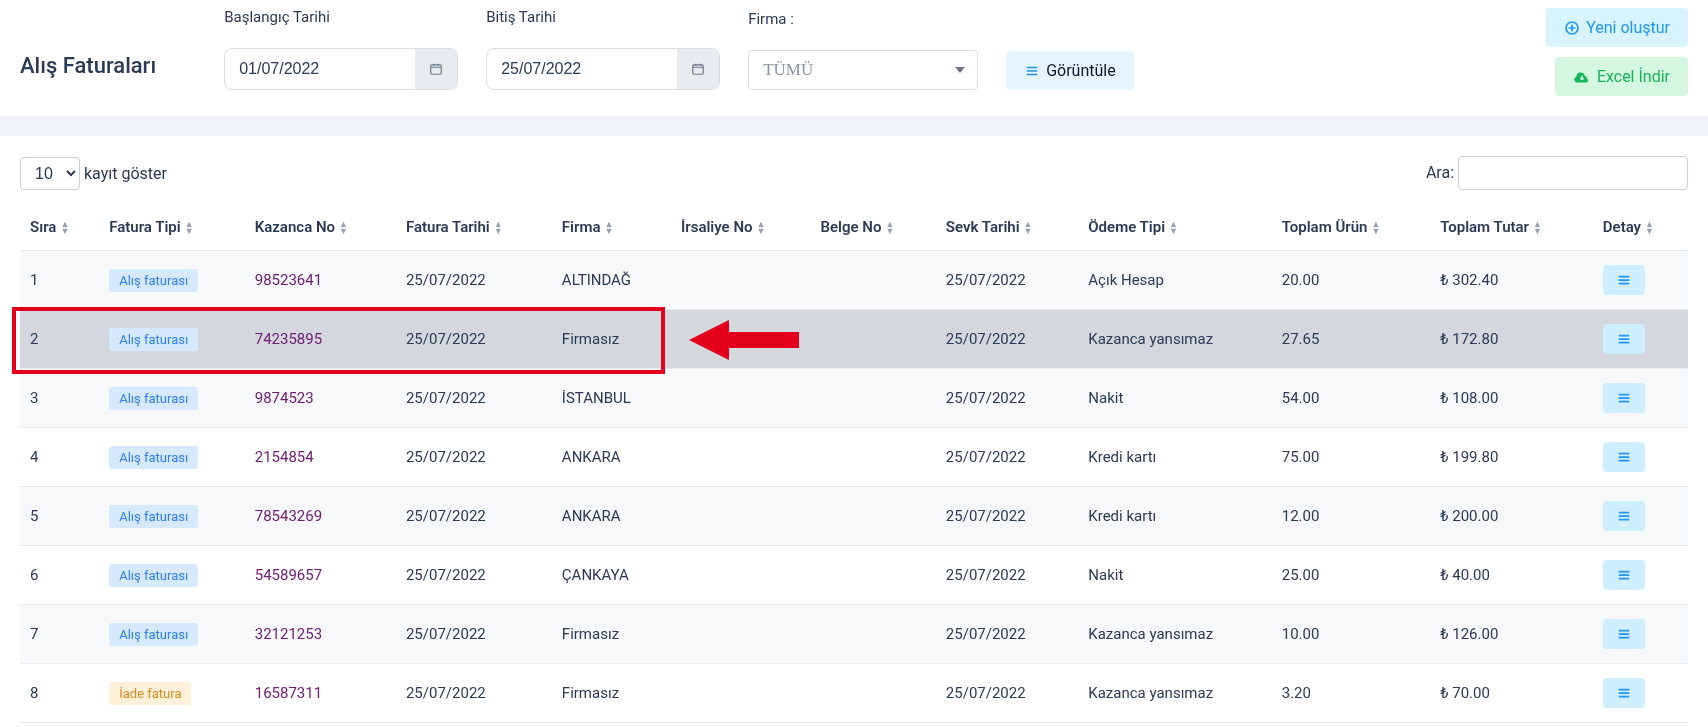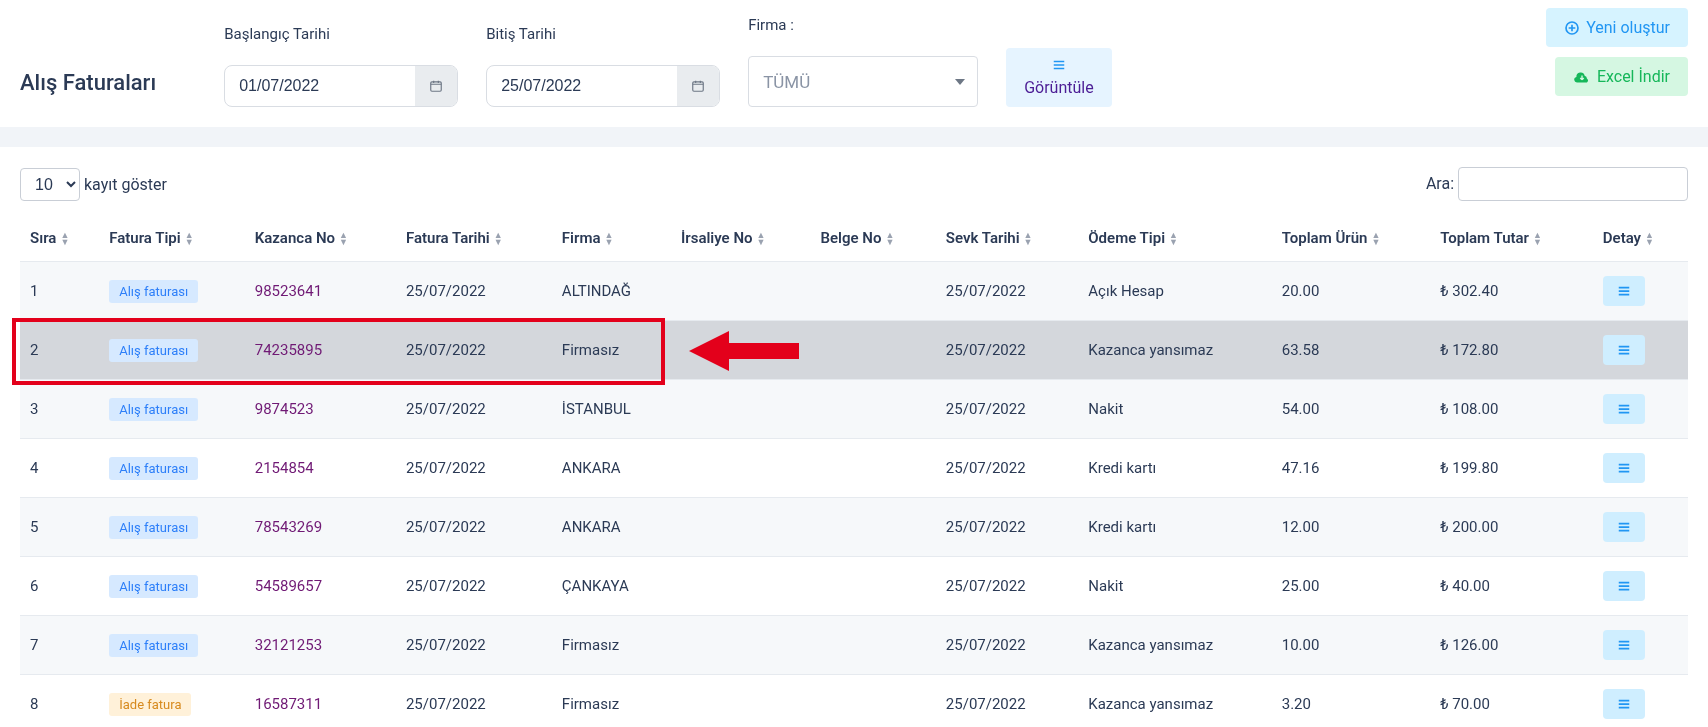--- a/index.html
+++ b/index.html
@@ -49,50 +49,51 @@
   }
   .input-group .addon {
     background: #e9ecef;
     width: 42px;
     display: flex;
     align-items: center;
     justify-content: center;
     color: #6d7785;
   }
   .select-wrap {
-    height: 51px;
+    height: 40px;
     border: 1px solid #d9dde3;
     border-radius: 4px;
     background: #fff;
     display: flex;
     align-items: center;
     padding: 0 14px;
     width: 230px;
     position: relative;
     color: #8a94a5;
     font-size: 17px;
+    font-family: Liberation Serif, serif;
   }
   .select-wrap .caret {
     position: absolute;
     right: 12px;
     top: 50%;
     transform: translateY(-50%);
   }
   .btn {
     border: none;
     border-radius: 4px;
     cursor: pointer;
     font-size: 16px;
     padding: 10px 18px;
     display: inline-flex;
     align-items: center;
     gap: 6px;
     font-family: inherit;
   }
-  .btn-view  { background: #e6f4ff; color: #4c1d95; flex-direction: column; }
+  .btn-view  { background: #e6f4ff; color: #0f172a; }
   .btn-create{ background: #d6f3ff; color: #2196f3; }
   .btn-excel { background: #d5f7e2; color: #16b75a; }
   .topbar-right {
     display: flex;
     flex-direction: column;
     gap: 10px;
     align-items: flex-end;
   }
   .gray-band { height: 20px; background: #f1f4f8; }
   .table-area { padding: 20px; }
@@ -315,21 +316,21 @@
         <tr class="highlight" id="row-1">
           <td>2</td>
           <td><span class="badge badge-blue">Alış faturası</span></td>
           <td><a href="#" class="link">74235895</a></td>
           <td>25/07/2022</td>
           <td>Firmasız</td>
           <td></td>
           <td></td>
           <td>25/07/2022</td>
           <td>Kazanca yansımaz</td>
-          <td>63.58</td>
+          <td>27.65</td>
           <td>₺ 172.80</td>
           <td><button class="detail-btn"><span><svg width="18" height="14" viewBox="0 0 24 24" fill="none" stroke="#2196f3" stroke-width="3">
                   <path d="M3 6h18M3 12h18M3 18h18"></path>
                 </svg></span></button></td>
         </tr>
         <tr id="row-2">
           <td>3</td>
           <td><span class="badge badge-blue">Alış faturası</span></td>
           <td><a href="#" class="link">9874523</a></td>
           <td>25/07/2022</td>
@@ -347,21 +348,21 @@
         <tr id="row-3">
           <td>4</td>
           <td><span class="badge badge-blue">Alış faturası</span></td>
           <td><a href="#" class="link">2154854</a></td>
           <td>25/07/2022</td>
           <td>ANKARA</td>
           <td></td>
           <td></td>
           <td>25/07/2022</td>
           <td>Kredi kartı</td>
-          <td>47.16</td>
+          <td>75.00</td>
           <td>₺ 199.80</td>
           <td><button class="detail-btn"><span><svg width="18" height="14" viewBox="0 0 24 24" fill="none" stroke="#2196f3" stroke-width="3">
                   <path d="M3 6h18M3 12h18M3 18h18"></path>
                 </svg></span></button></td>
         </tr>
         <tr id="row-4">
           <td>5</td>
           <td><span class="badge badge-blue">Alış faturası</span></td>
           <td><a href="#" class="link">78543269</a></td>
           <td>25/07/2022</td>

